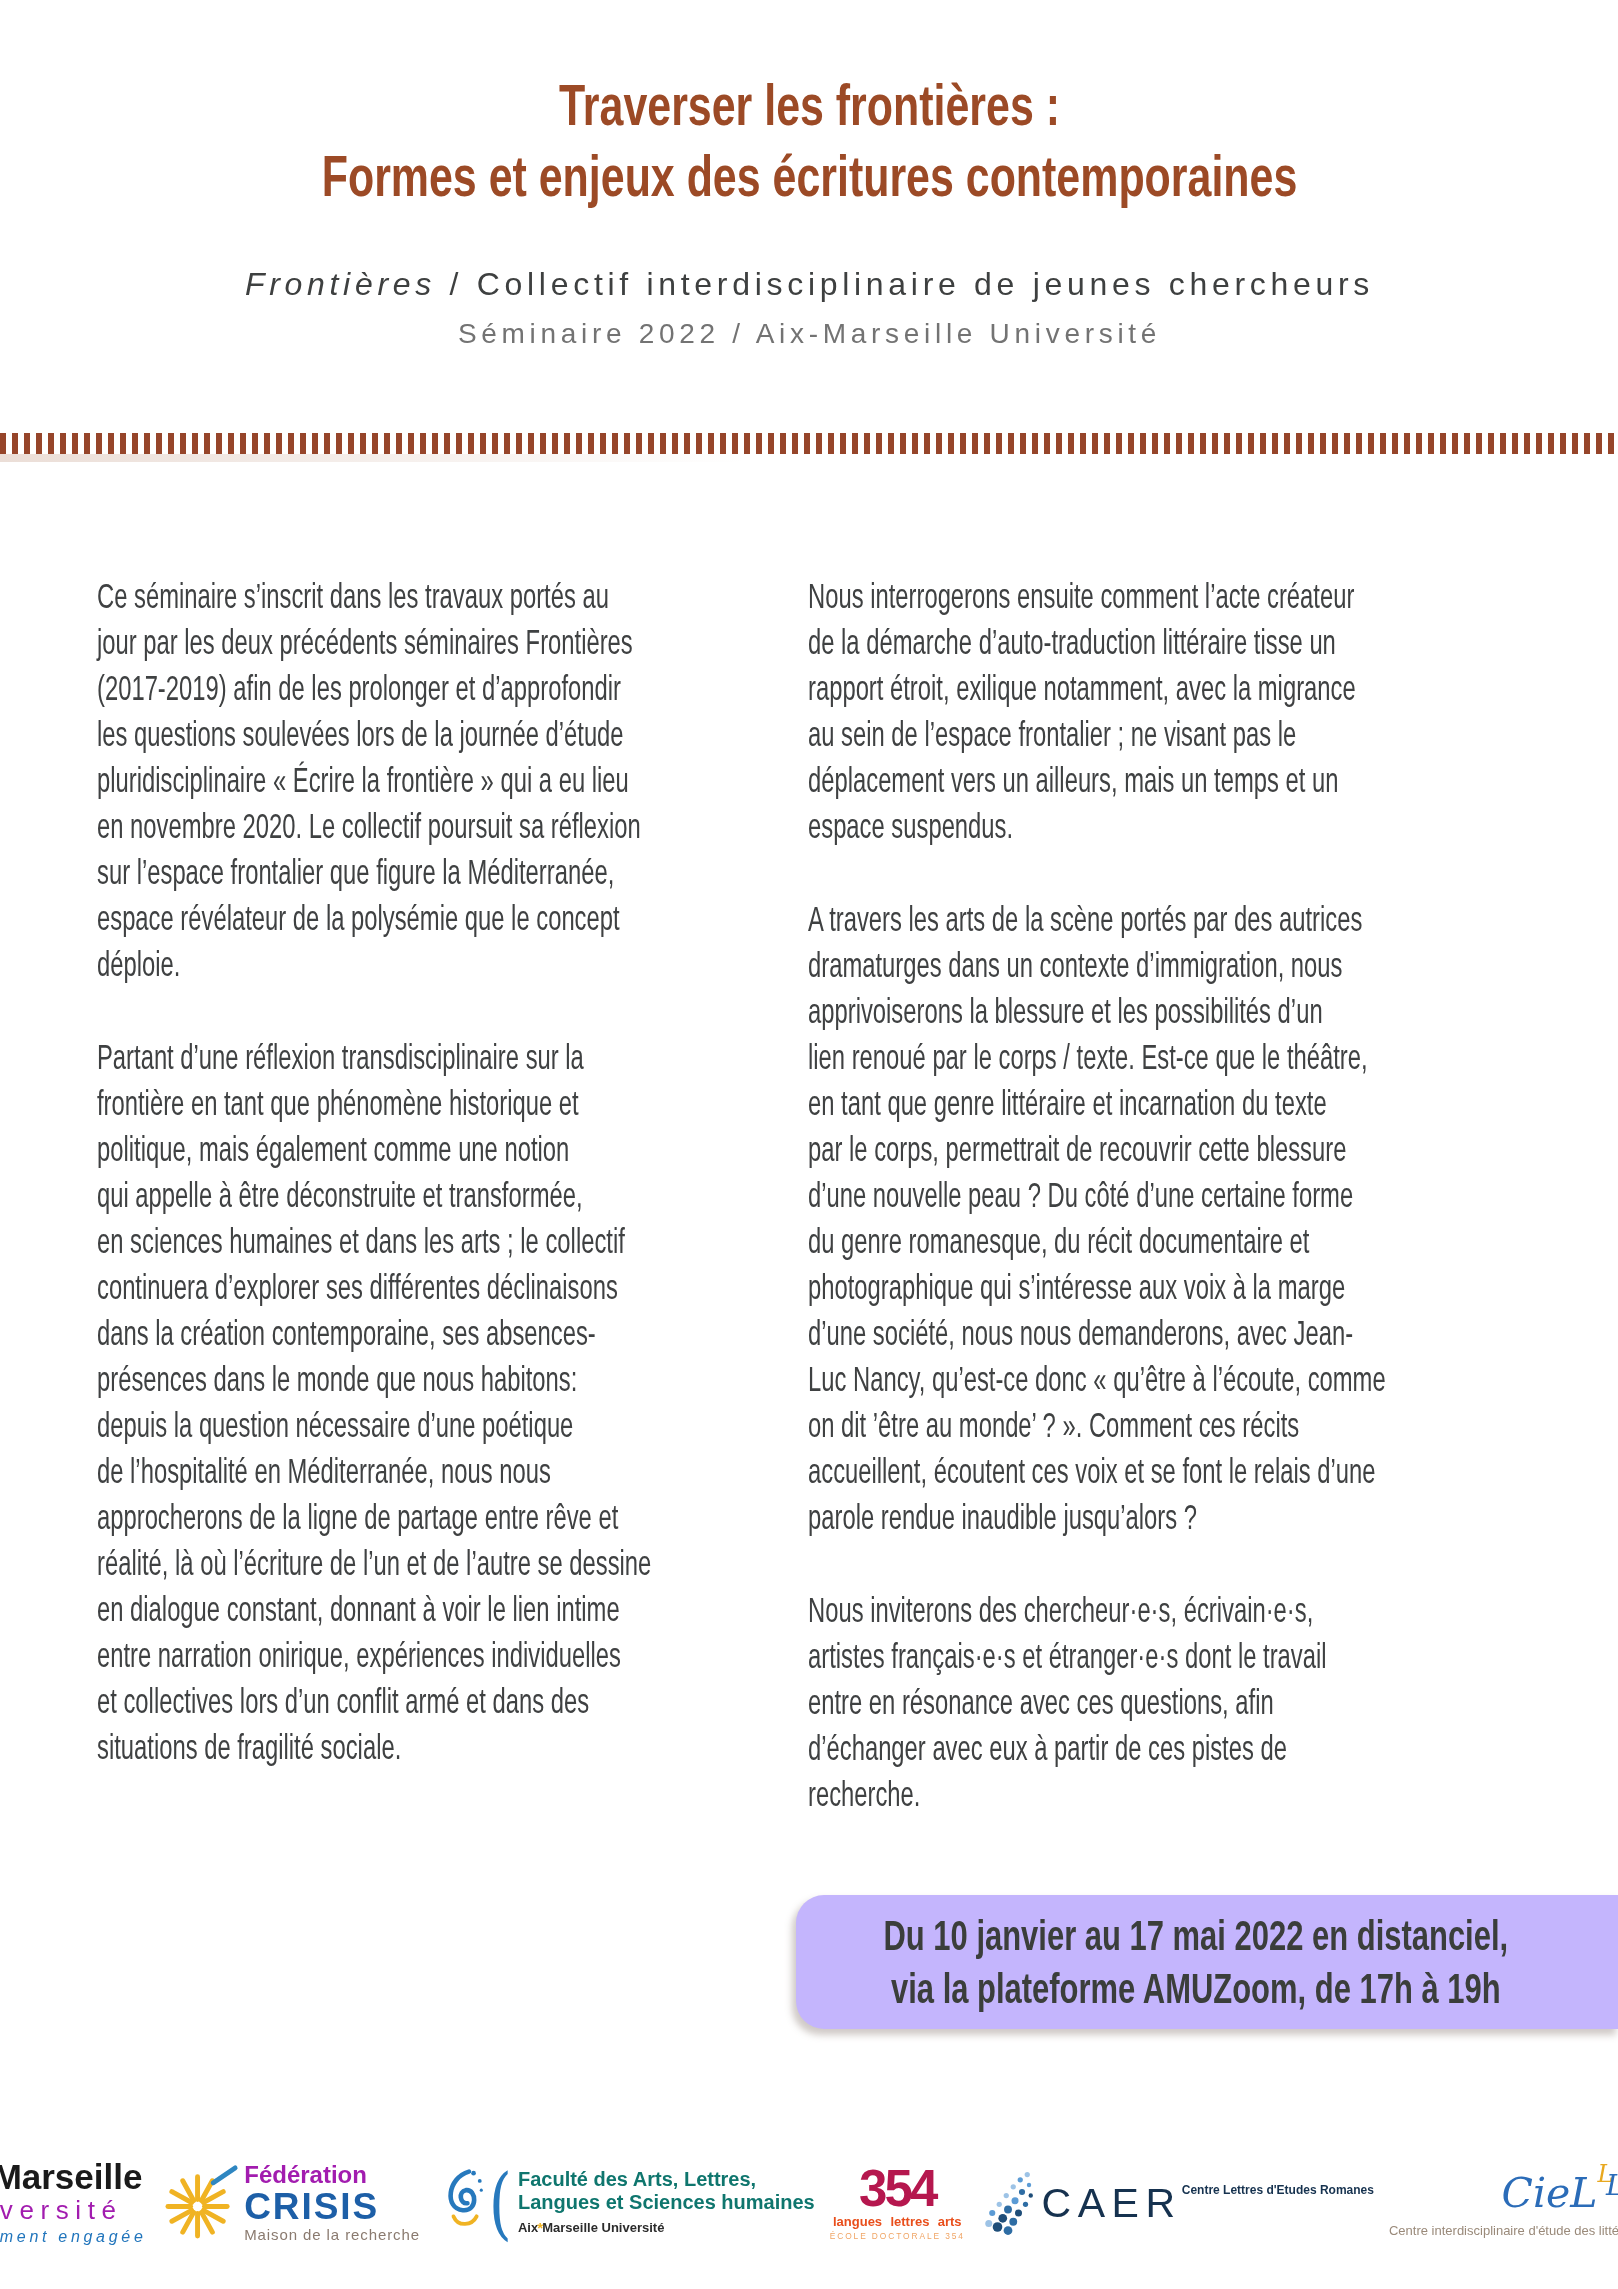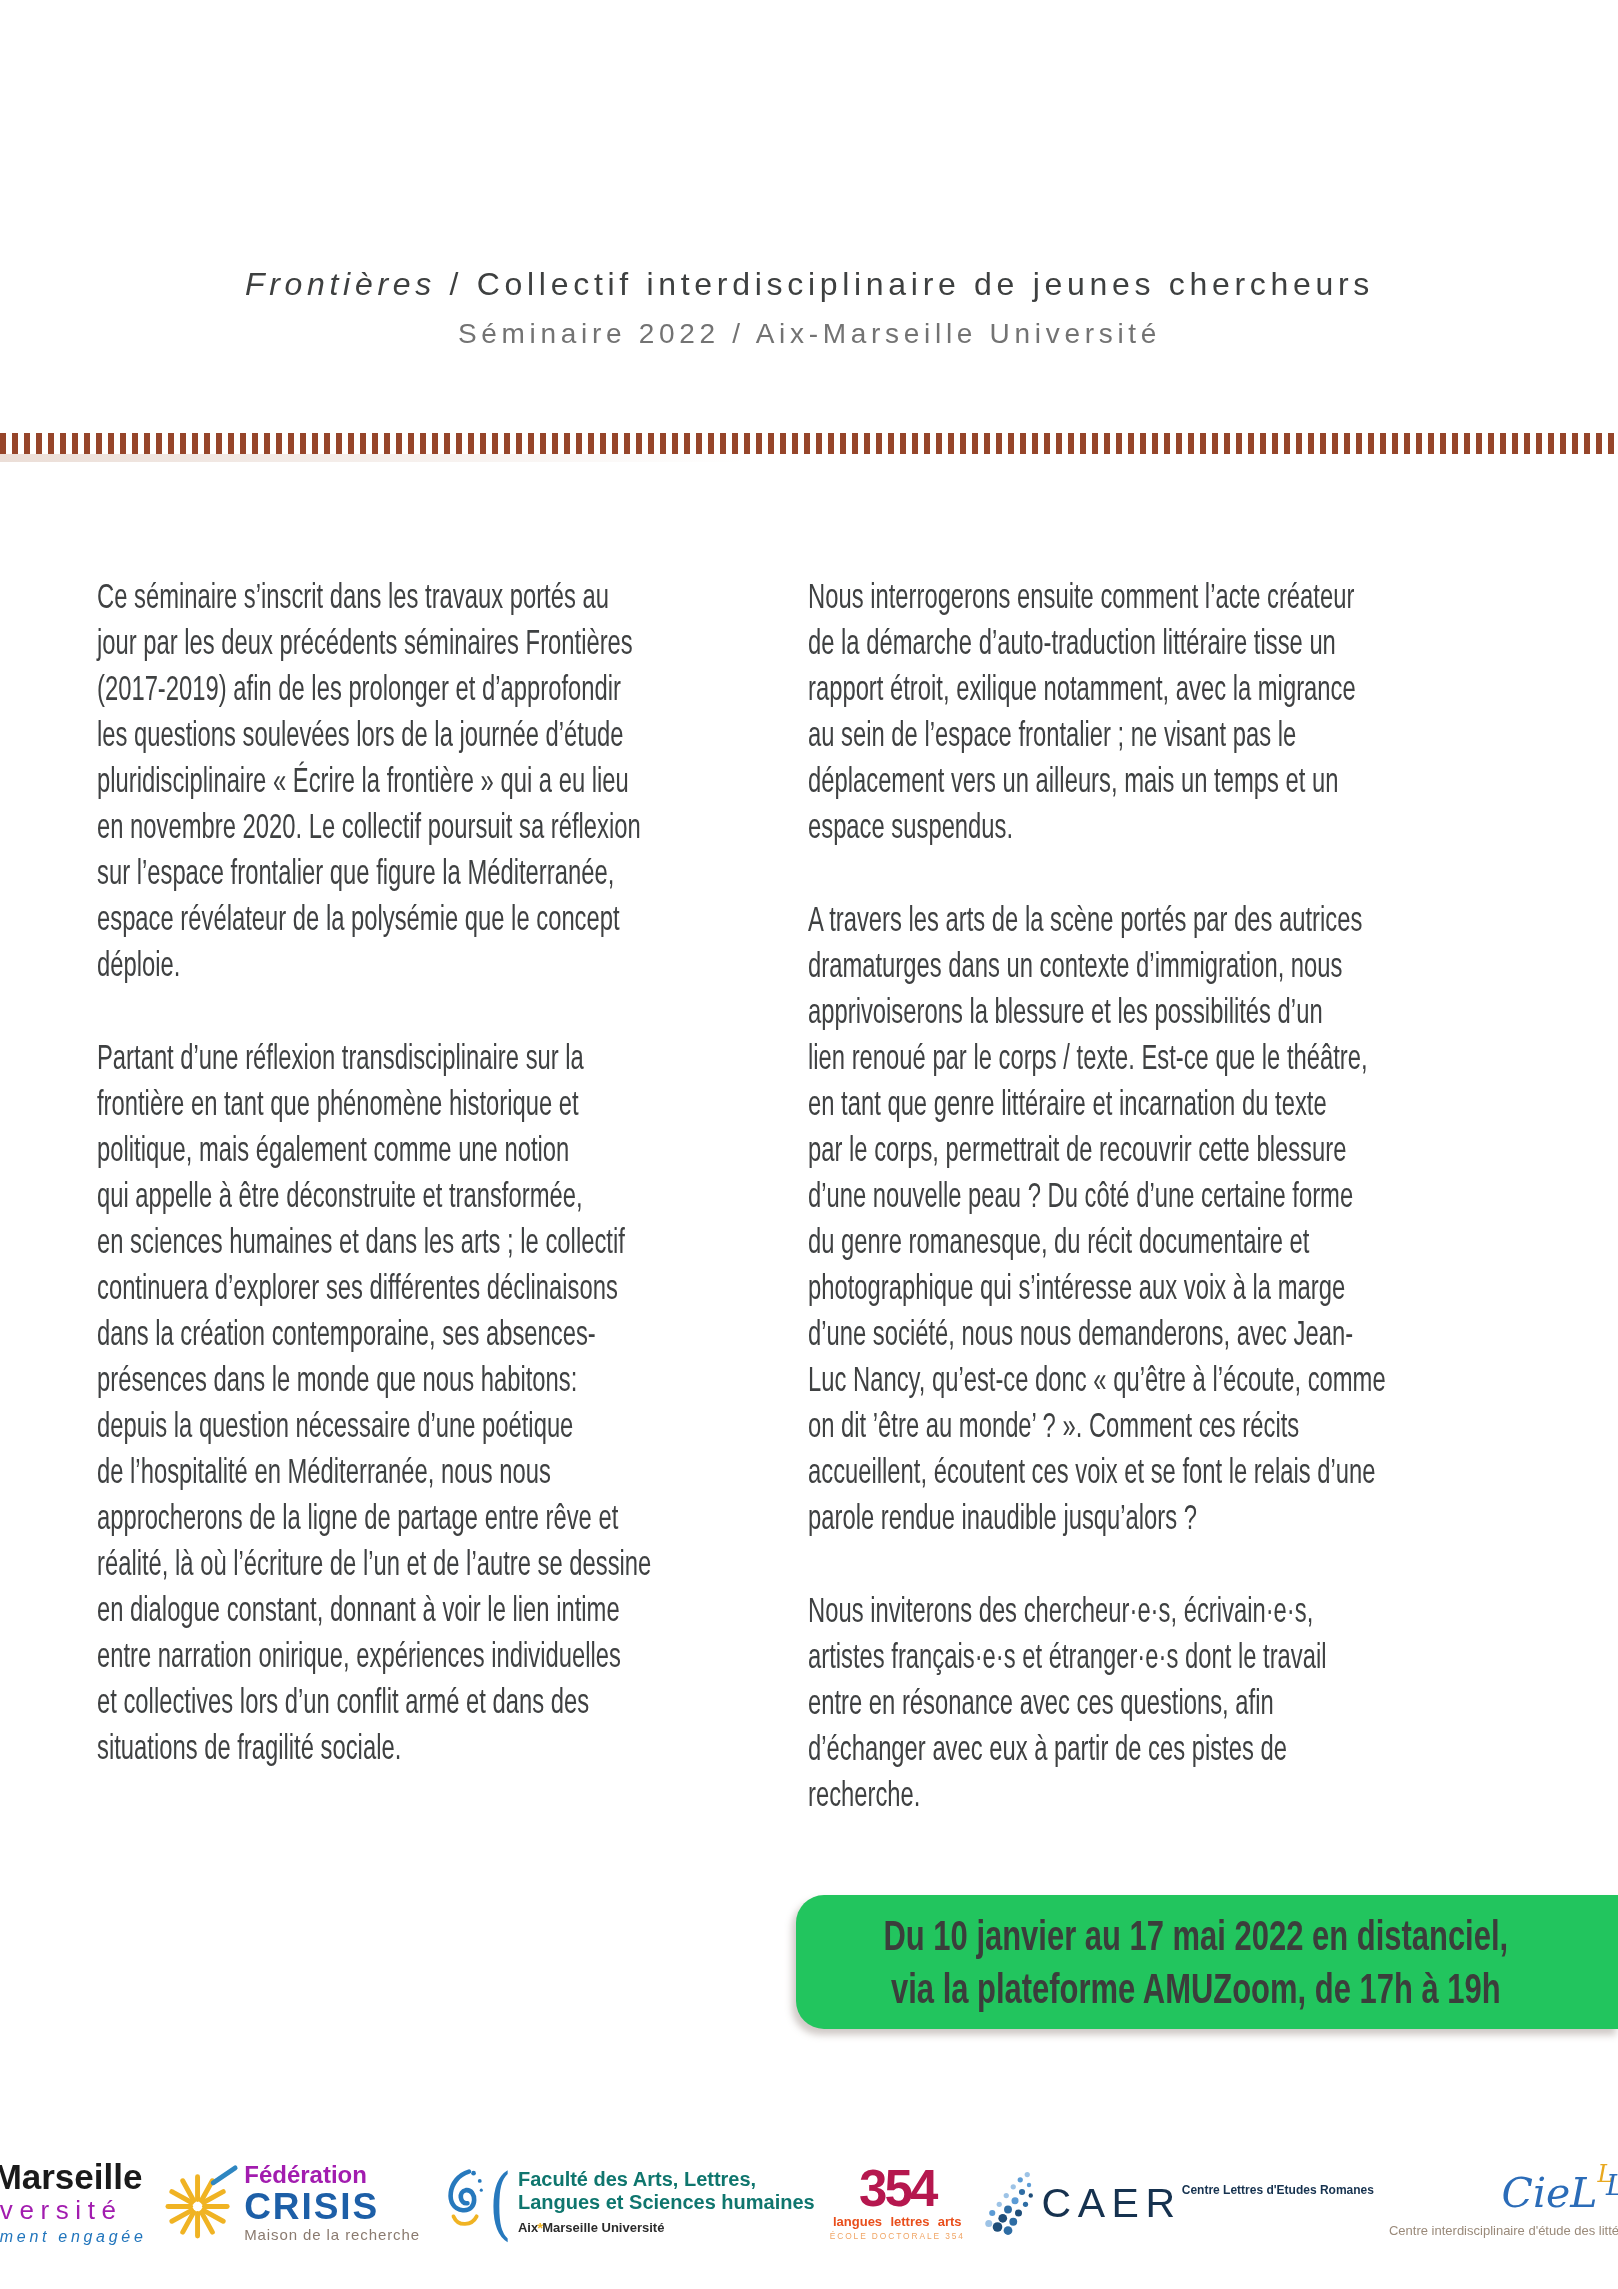--- a/index.html
+++ b/index.html
@@ -39,21 +39,21 @@
   .col-right{left:808px;width:726px;}
   .cond{
     transform:scaleX(0.68);transform-origin:0 0;width:1040px;
     font-size:35px;line-height:46px;
   }
   .para{white-space:pre-line;margin:0 0 47px 0;}
   .para:last-child{margin-bottom:0;}
   
   .info-box{
     position:absolute;left:796px;top:1895px;right:0;height:134px;
-    background:#22c55e;border-radius:28px 0 0 28px;
+    background:#c4b5fd;border-radius:28px 0 0 28px;
     box-shadow:-3.7px 5.6px 7.5px rgba(150,138,130,0.45);
     display:flex;flex-direction:column;justify-content:center;align-items:center;
     padding-right:24px;box-sizing:border-box;
   }
   .info-scale{transform:scaleX(0.72);transform-origin:50% 50%;text-align:center;white-space:nowrap;}
   .info-line{font-size:43px;line-height:53px;font-weight:bold;color:#3b3e3b;}
   
   .footer{
     position:absolute;left:0;right:0;top:2138px;height:131px;
     display:flex;justify-content:center;align-items:center;gap:15px;
@@ -103,20 +103,26 @@
   .ciellam-supY{position:absolute;top:-13px;left:0;font-family:"DejaVu Serif",serif;font-style:italic;color:#e8a820;font-size:24px;}
   .ciellam-supB{position:absolute;top:-3.7px;left:8.4px;font-family:"DejaVu Serif",serif;font-style:italic;color:#2b6cb8;font-size:28px;}
   .ciellam-cap{font-size:13px;color:#9a8a7a;line-height:12px;margin-top:11px;white-space:nowrap;}
   .bird{margin-left:1.9px;position:relative;top:5.6px;}
 </style>
 </head>
 <body>
 
 <div class="page">
 
+  <div class="title-wrap">
+    <div class="title-scale">
+      <div class="title-line">Traverser les frontières :</div>
+      <div class="title-line">Formes et enjeux des écritures contemporaines</div>
+    </div>
+  </div>
 
   <div class="subtitle1"><span class="it">Frontières</span><span> / Collectif interdisciplinaire de jeunes chercheurs</span></div>
   <div class="subtitle2">Séminaire 2022 / Aix-Marseille Université</div>
 
   <div class="stripes"></div>
 
   <div class="col col-left">
     <div class="cond">
       <p class="para">Ce séminaire s’inscrit dans les travaux portés au
 jour par les deux précédents séminaires Frontières

